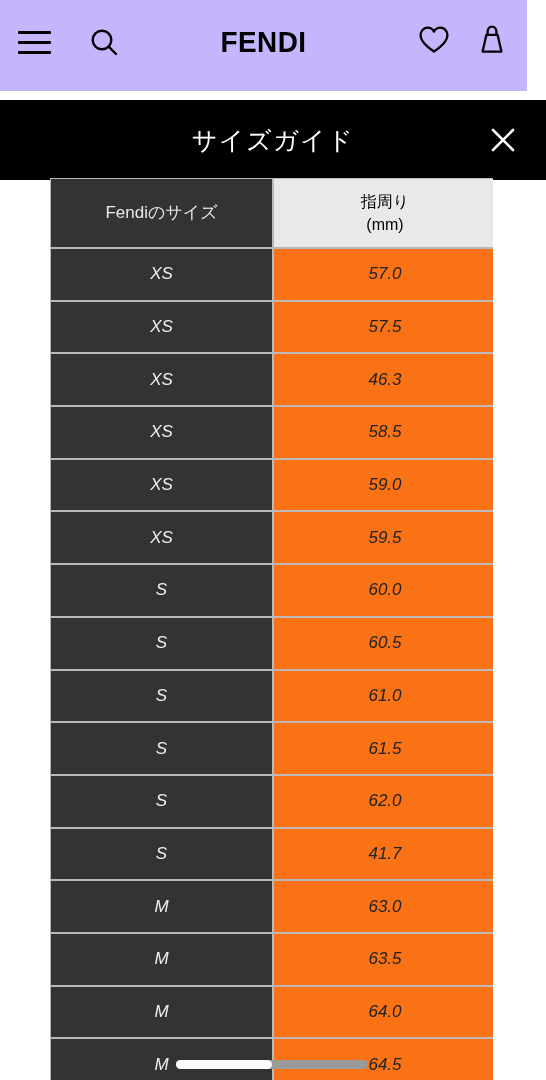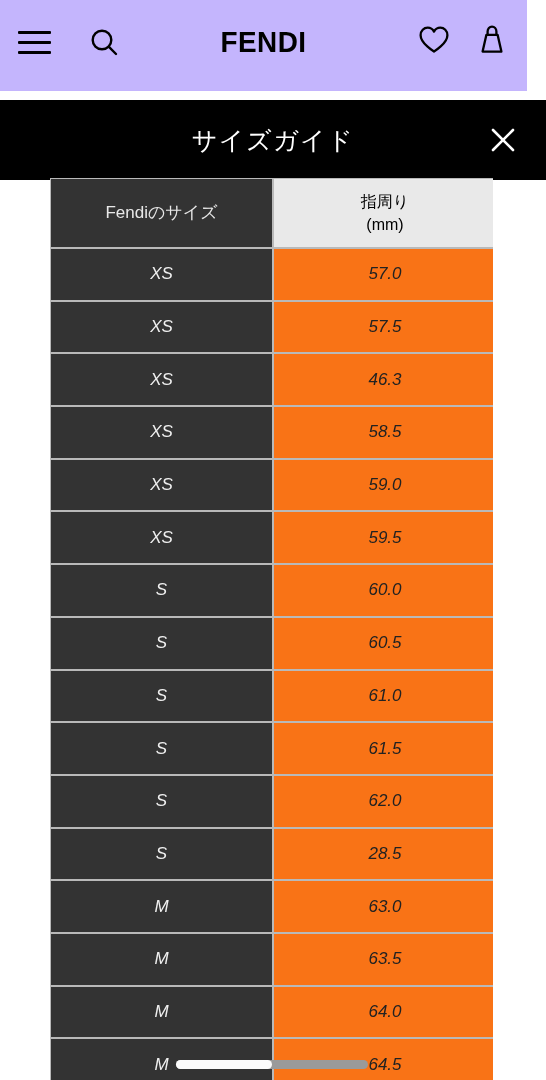--- a/index.html
+++ b/index.html
@@ -191,21 +191,21 @@
           <tr>
             <td class="c-size">S</td>
             <td class="c-meas">61.5</td>
           </tr>
           <tr>
             <td class="c-size">S</td>
             <td class="c-meas">62.0</td>
           </tr>
           <tr>
             <td class="c-size">S</td>
-            <td class="c-meas">28.5</td>
+            <td class="c-meas">41.7</td>
           </tr>
           <tr>
             <td class="c-size">M</td>
             <td class="c-meas">63.0</td>
           </tr>
           <tr>
             <td class="c-size">M</td>
             <td class="c-meas">63.5</td>
           </tr>
           <tr>

